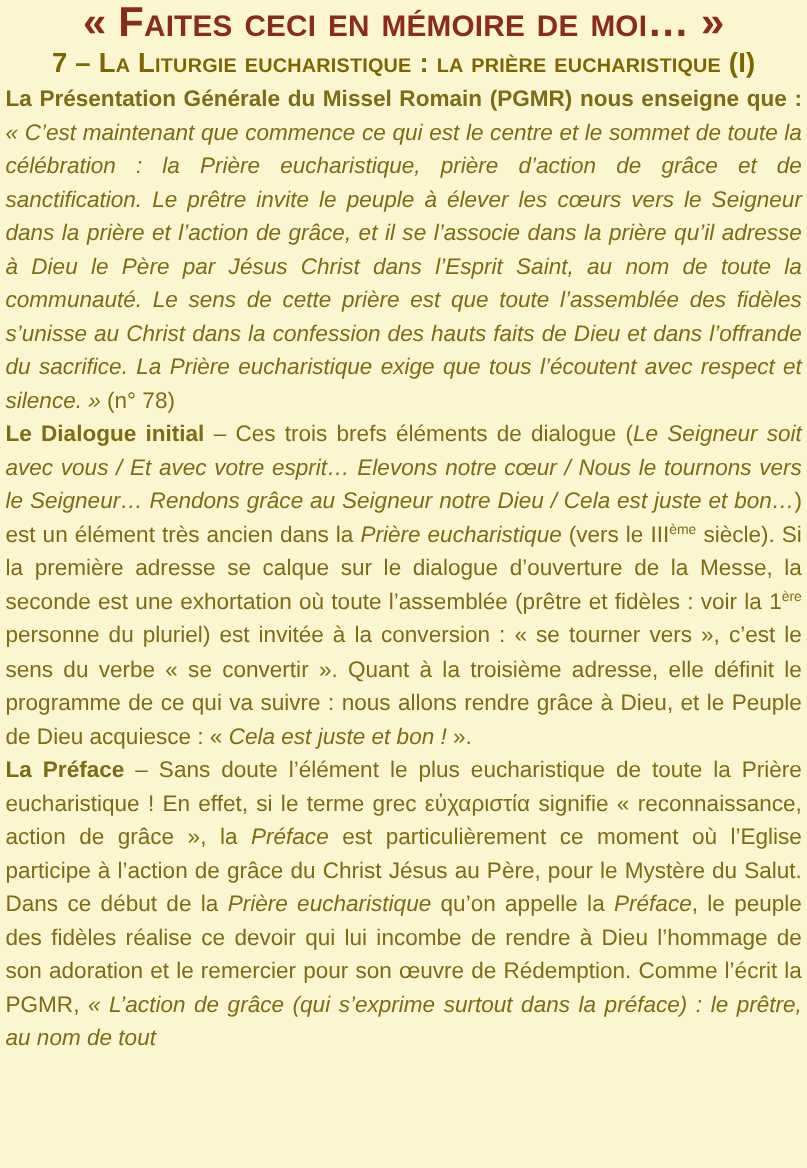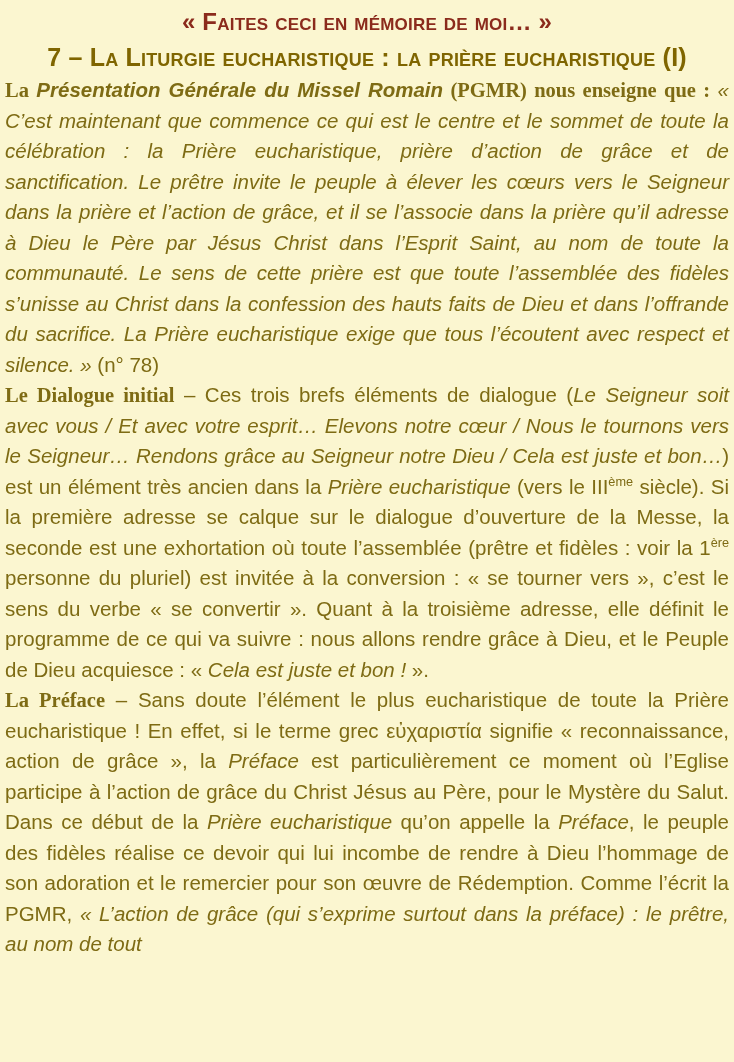--- a/index.html
+++ b/index.html
@@ -12,34 +12,34 @@
     overflow: hidden;
     font-family: "Liberation Sans", sans-serif;
   }
   .heading {
     margin: 0;
     text-align: center;
     font-weight: 700;
     font-variant: small-caps;
     letter-spacing: 0.2px;
   }
-  .heading-1 { font-size: 24px; line-height: 37px; color: var(--maroon, #8B2B1C); }
+  .heading-1 { font-size: 38px; line-height: 37px; color: var(--maroon, #8B2B1C); }
   .heading-2 { font-size: 25px; line-height: 35px; color: var(--maroon, #8B2B1C); }
   .heading-3 { font-size: 25px; line-height: 35px; color: var(--gold, #7F6500); }
   .para {
     margin: 0;
     text-align: justify;
     font-size: 20.5px;
     line-height: 30.5px;
     color: var(--olive, #7E6B14);
   }
   .seg-r  { }
-  .seg-b  { font-weight: 700; font-family: Liberation Serif, serif; }
+  .seg-b  { font-weight: 700; }
   .seg-i  { font-style: italic; margin-top: 29px; }
-  .seg-bi { font-weight: 700; font-style: italic; }
+  .seg-bi { font-weight: 700; }
   .seg-sup { vertical-align: super; font-size: 0.62em; line-height: 0; }
 </style>
 </head>
 <body>
 
 <div class="page">
   <h1 class="heading heading-1">« Faites ceci en mémoire de moi… »</h1>
   <h3 class="heading heading-3">7 – La Liturgie eucharistique : la prière eucharistique (I)</h3>
   <p class="para"><span class="seg-b">La </span><span class="seg-bi">Présentation Générale du Missel Romain</span><span class="seg-b"> (PGMR) nous enseigne que : </span><span class="seg-i">« C’est maintenant que commence ce qui est le centre et le sommet de toute la célébration : la Prière eucharistique, prière d’action de grâce et de sanctification. Le prêtre invite le peuple à élever les cœurs vers le Seigneur dans la prière et l’action de grâce, et il se l’associe dans la prière qu’il adresse à Dieu le Père par Jésus Christ dans l’Esprit Saint, au nom de toute la communauté. Le sens de cette prière est que toute l’assemblée des fidèles s’unisse au Christ dans la confession des hauts faits de Dieu et dans l’offrande du sacrifice. La Prière eucharistique exige que tous l’écoutent avec respect et silence. »</span><span class="seg-r"> (n° 78)</span></p>
   <p class="para"><span class="seg-b">Le Dialogue initial</span><span class="seg-r"> – Ces trois brefs éléments de dialogue (</span><span class="seg-i">Le Seigneur soit avec vous / Et avec votre esprit… Elevons notre cœur / Nous le tournons vers le Seigneur… Rendons grâce au Seigneur notre Dieu / Cela est juste et bon…</span><span class="seg-r">) est un élément très ancien dans la </span><span class="seg-i">Prière eucharistique</span><span class="seg-r"> (vers le III</span><span class="seg-sup">ème</span><span class="seg-r"> siècle). Si la première adresse se calque sur le dialogue d’ouverture de la Messe, la seconde est une exhortation où toute l’assemblée (prêtre et fidèles : voir la 1</span><span class="seg-sup">ère</span><span class="seg-r"> personne du pluriel) est invitée à la conversion : « se tourner vers », c’est le sens du verbe « se convertir ». Quant à la troisième adresse, elle définit le programme de ce qui va suivre : nous allons rendre grâce à Dieu, et le Peuple de Dieu acquiesce : « </span><span class="seg-i">Cela est juste et bon !</span><span class="seg-r"> ».</span></p>

